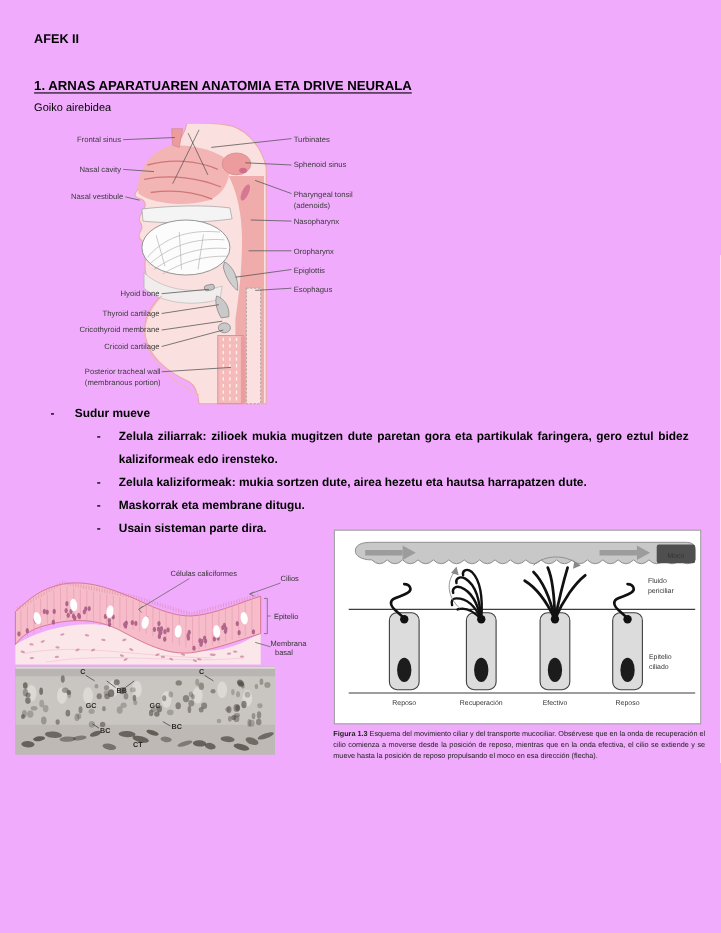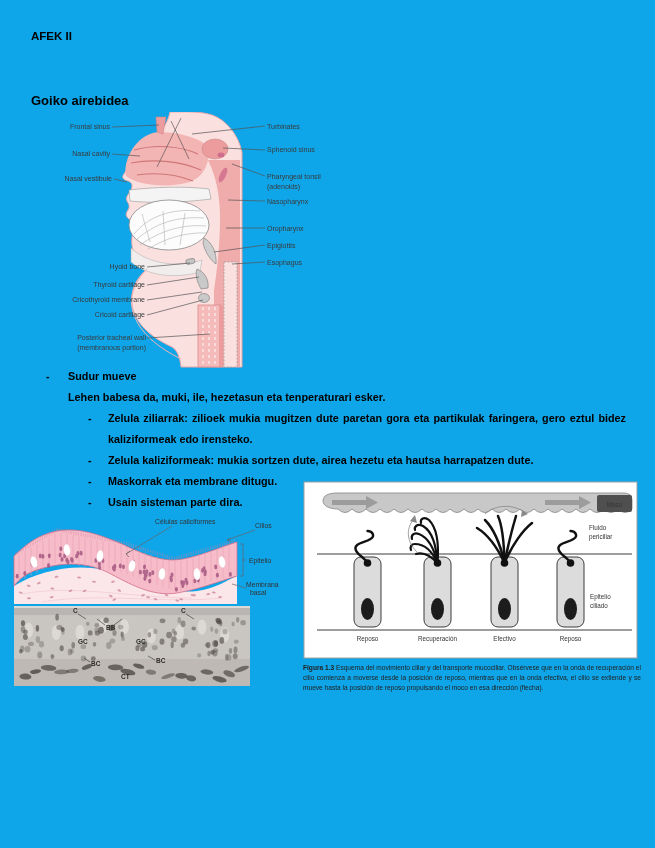--- a/index.html
+++ b/index.html
@@ -1,21 +1,21 @@
 <!DOCTYPE html>
 <html><head>
 <meta charset="utf-8">
 <style>
   html,body{margin:0;padding:0;background:#fff;}
-  .page{position:relative;width:655px;height:848px;background:#0ea5e9;overflow:hidden;
+  .page{position:relative;width:655px;height:848px;background:#f0abfc;overflow:hidden;
         font-family:"Liberation Sans",sans-serif;color:#000;}
   .doc-title{position:absolute;left:31px;top:30px;font-size:11.5px;font-weight:bold;}
   .doc-heading{position:absolute;left:31px;top:71px;font-size:12px;font-weight:bold;
         text-decoration:underline;text-underline-offset:2px;}
-  .doc-subheading{position:absolute;left:31px;top:93px;font-size:13px;font-weight:bold;}
+  .doc-subheading{position:absolute;left:31px;top:93px;font-size:10px;font-weight:normal;}
   svg.anatomy{position:absolute;left:30px;top:112px;width:300px;height:258px;}
   svg.anatomy text{font-size:7px;fill:#3a3a3a;}
   .notes{position:absolute;left:46px;top:366px;width:584px;font-size:10.8px;font-weight:bold;line-height:21px;}
   .notes .row{display:flex;align-items:flex-start;}
   .notes .dash{flex:0 0 auto;}
   .lvl1 .dash{width:22px;}
   .intro{margin-left:22px;}
   .lvl2{margin-left:42px;}
   .lvl2 .dash{width:20px;}
   .lvl2 .txt{width:518px;text-align:justify;}
@@ -28,20 +28,21 @@
   .fig-caption{position:absolute;left:303px;top:663px;width:338px;font-size:6.6px;
         line-height:1.5;color:#222;text-align:justify;}
   .fig-caption .lead{font-weight:bold;}
 </style>
 </head>
 <body>
 
 <div class="page">
 
   <div class="doc-title">AFEK II</div>
+  <div class="doc-heading">1. ARNAS APARATUAREN ANATOMIA ETA DRIVE NEURALA</div>
   <div class="doc-subheading">Goiko airebidea</div>
 
   <svg class="anatomy" viewBox="0 0 300 258">
     <g>
       <path d="M140,0 C138,10 133,17 126,25 C114,38 99,53 94,62 C91,66 94,68 98,69
                C102,70 103,74 101,78 C99,82 95,85 97,89 C99,92 100,95 98,98
                C96,101 95,104 99,107 C103,110 104,114 103,119 C101,128 101,137 106,145
                C109,150 113,153 118,156 C106,166 100,179 102,193 C105,211 120,225 142,235
                C147,238 150,245 151,255 L212,255 L212,40 C208,22 196,8 182,3 C170,-1 152,0 140,0 Z" fill="#fbe0e0" stroke="#eba8a8" stroke-width="1"></path>
       <path d="M178,48 C186,64 190,84 190,106 C190,134 187,158 184,178 L184,255 L210,255 L210,48 Z" fill="#f0abab"></path>
@@ -122,21 +123,20 @@
       <text x="237" y="136">Epiglottis</text>
       <text x="237" y="153">Esophagus</text>
     </g>
   </svg>
 
   <div class="notes">
     <div class="row lvl1">
       <span class="dash">-</span>
       <span>Sudur mueve</span>
     </div>
-    <div class="intro">Lehen babesa da, muki, ile, hezetasun eta tenperaturari esker.</div>
     <div class="row lvl2">
       <span class="dash">-</span>
       <div class="txt">Zelula ziliarrak: zilioek mukia mugitzen dute paretan gora eta partikulak faringera, gero eztul bidez kaliziformeak edo irensteko.</div>
     </div>
     <div class="row lvl2">
       <span class="dash">-</span>
       <div class="txt">Zelula kaliziformeak: mukia sortzen dute, airea hezetu eta hautsa harrapatzen dute.</div>
     </div>
     <div class="row lvl2">
       <span class="dash">-</span>

